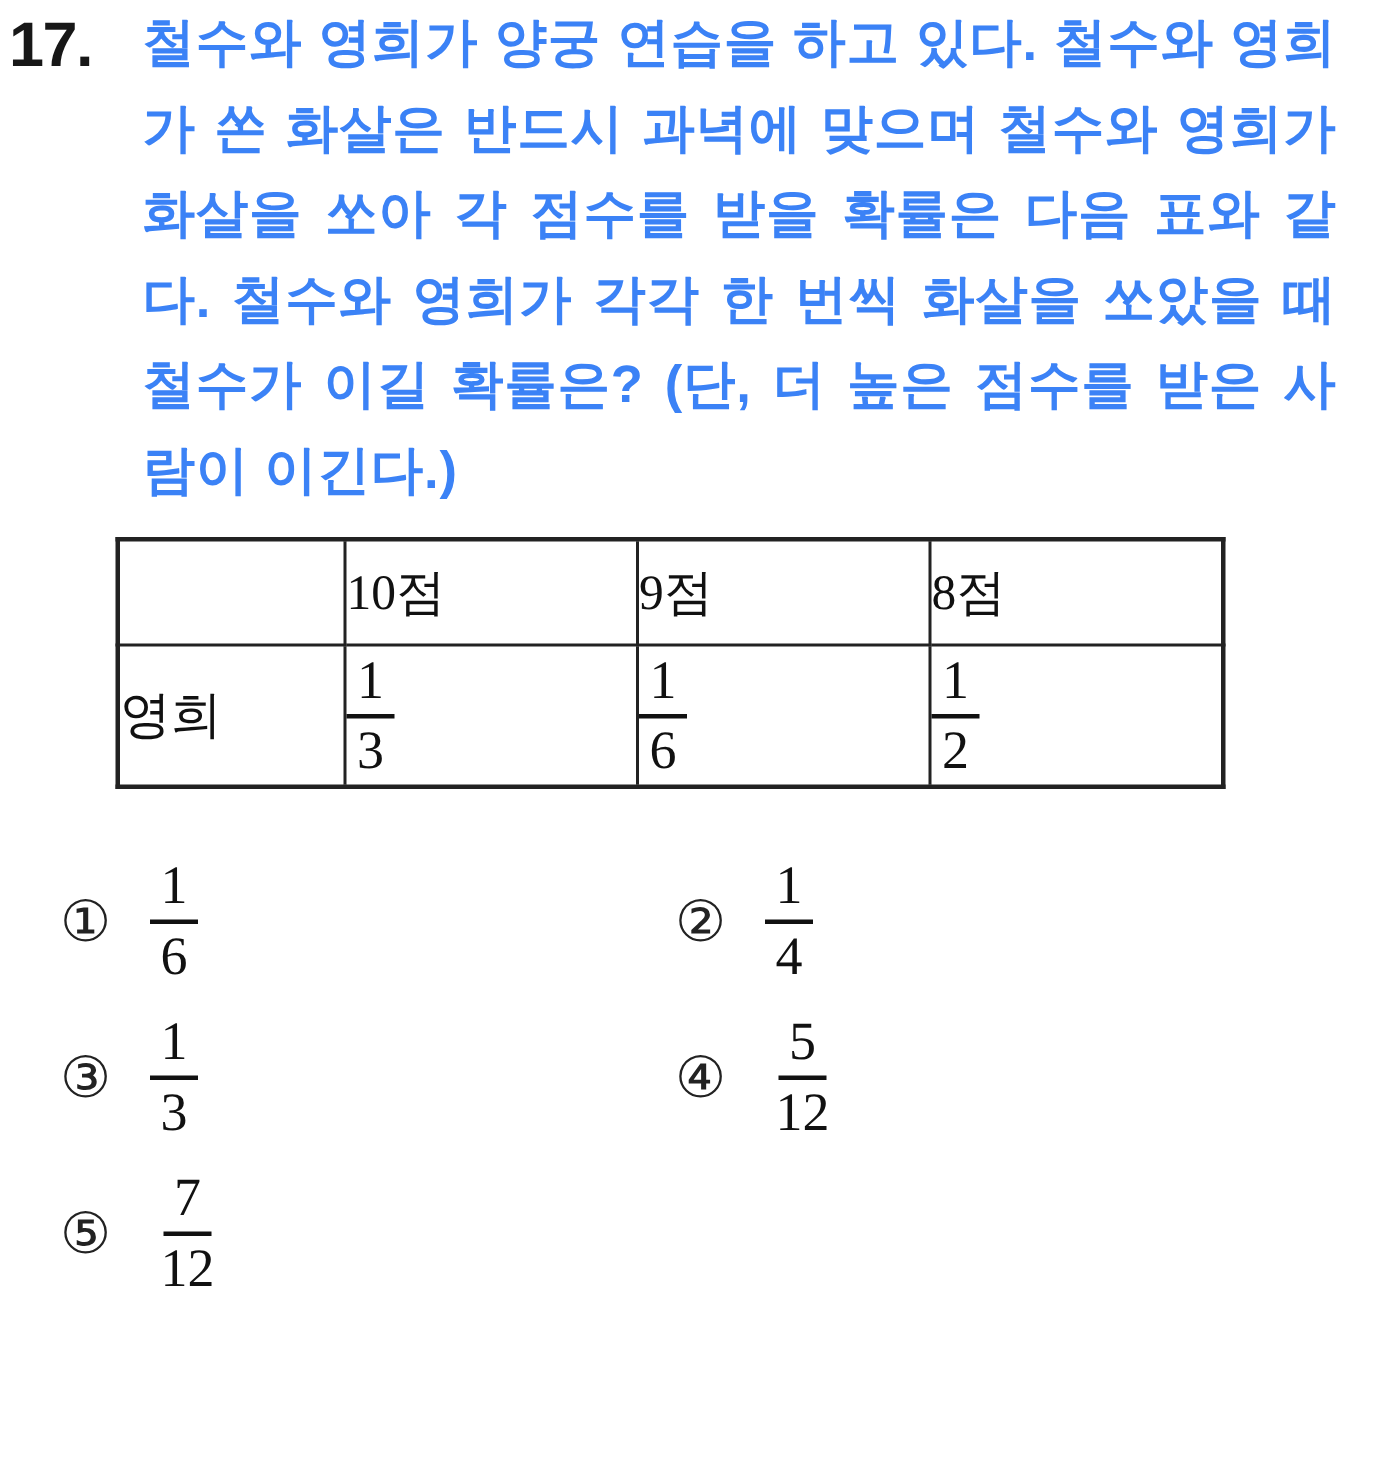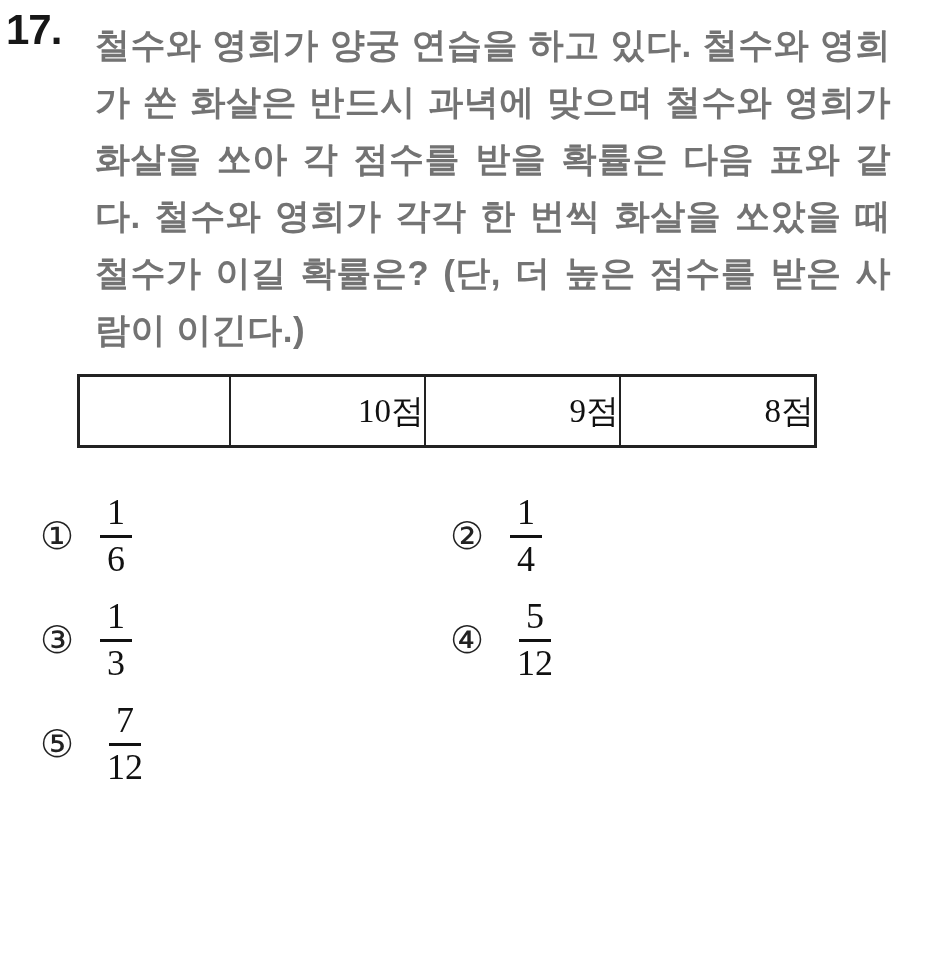--- a/index.html
+++ b/index.html
@@ -14,54 +14,54 @@
     width: 928px;
     height: 978px;
     background: #ffffff;
     overflow: hidden;
     color: #1a1a1a;
   }
 
   
   .question-block {
     position: relative;
-    padding: 16px 0 0 95px;
+    padding: 0 0 0 95px;
   }
   .question-number {
     position: absolute;
     left: 6px;
     top: 6px;
     font-size: 42px;
     font-weight: 700;
     letter-spacing: -1px;
     color: #171717;
   }
   .question-text {
     margin: 0;
     width: 796px;
     font-size: 35px;
     font-weight: 700;
     line-height: 57px;
     letter-spacing: 0.5px;
     text-align: justify;
     word-break: normal;
-    color: #737373;
+    color: #3b82f6;
   }
 
   
   .prob-table {
     margin: 16px 0 0 77px;
     border-collapse: collapse;
     border: 3px solid #222222;
     font-family: "Liberation Serif", "DejaVu Serif", serif;
     color: #111111;
   }
   .prob-table td {
     border: 2px solid #222222;
-    text-align: right;
+    text-align: left;
     vertical-align: middle;
     padding: 0;
   }
   .prob-table .col-label   { width: 149px; }
   .prob-table .col-score   { width: 193px; }
   .prob-table .header-row td { height: 68px; font-size: 33px; }
   .prob-table .data-row td   { height: 92px; font-size: 34px; }
 
   
   .frac {
@@ -119,20 +119,41 @@
   <table class="prob-table">
     <tbody>
       <tr class="header-row">
         <td class="col-label"></td>
         <td class="col-score">10점</td>
         <td class="col-score">9점</td>
         <td class="col-score">8점</td>
       </tr>
 
 
+      <tr class="data-row">
+        <td>영희</td>
+        <td>
+          <span class="frac">
+            <span class="fnum">1</span>
+            <span class="fden">3</span>
+          </span>
+        </td>
+        <td>
+          <span class="frac">
+            <span class="fnum">1</span>
+            <span class="fden">6</span>
+          </span>
+        </td>
+        <td>
+          <span class="frac">
+            <span class="fnum">1</span>
+            <span class="fden">2</span>
+          </span>
+        </td>
+      </tr>
     </tbody>
   </table>
 
   <div class="choices">
 
     <div class="choice">
       <span class="marker">①</span>
       <span class="frac">
         <span class="fnum">1</span>
         <span class="fden">6</span>

